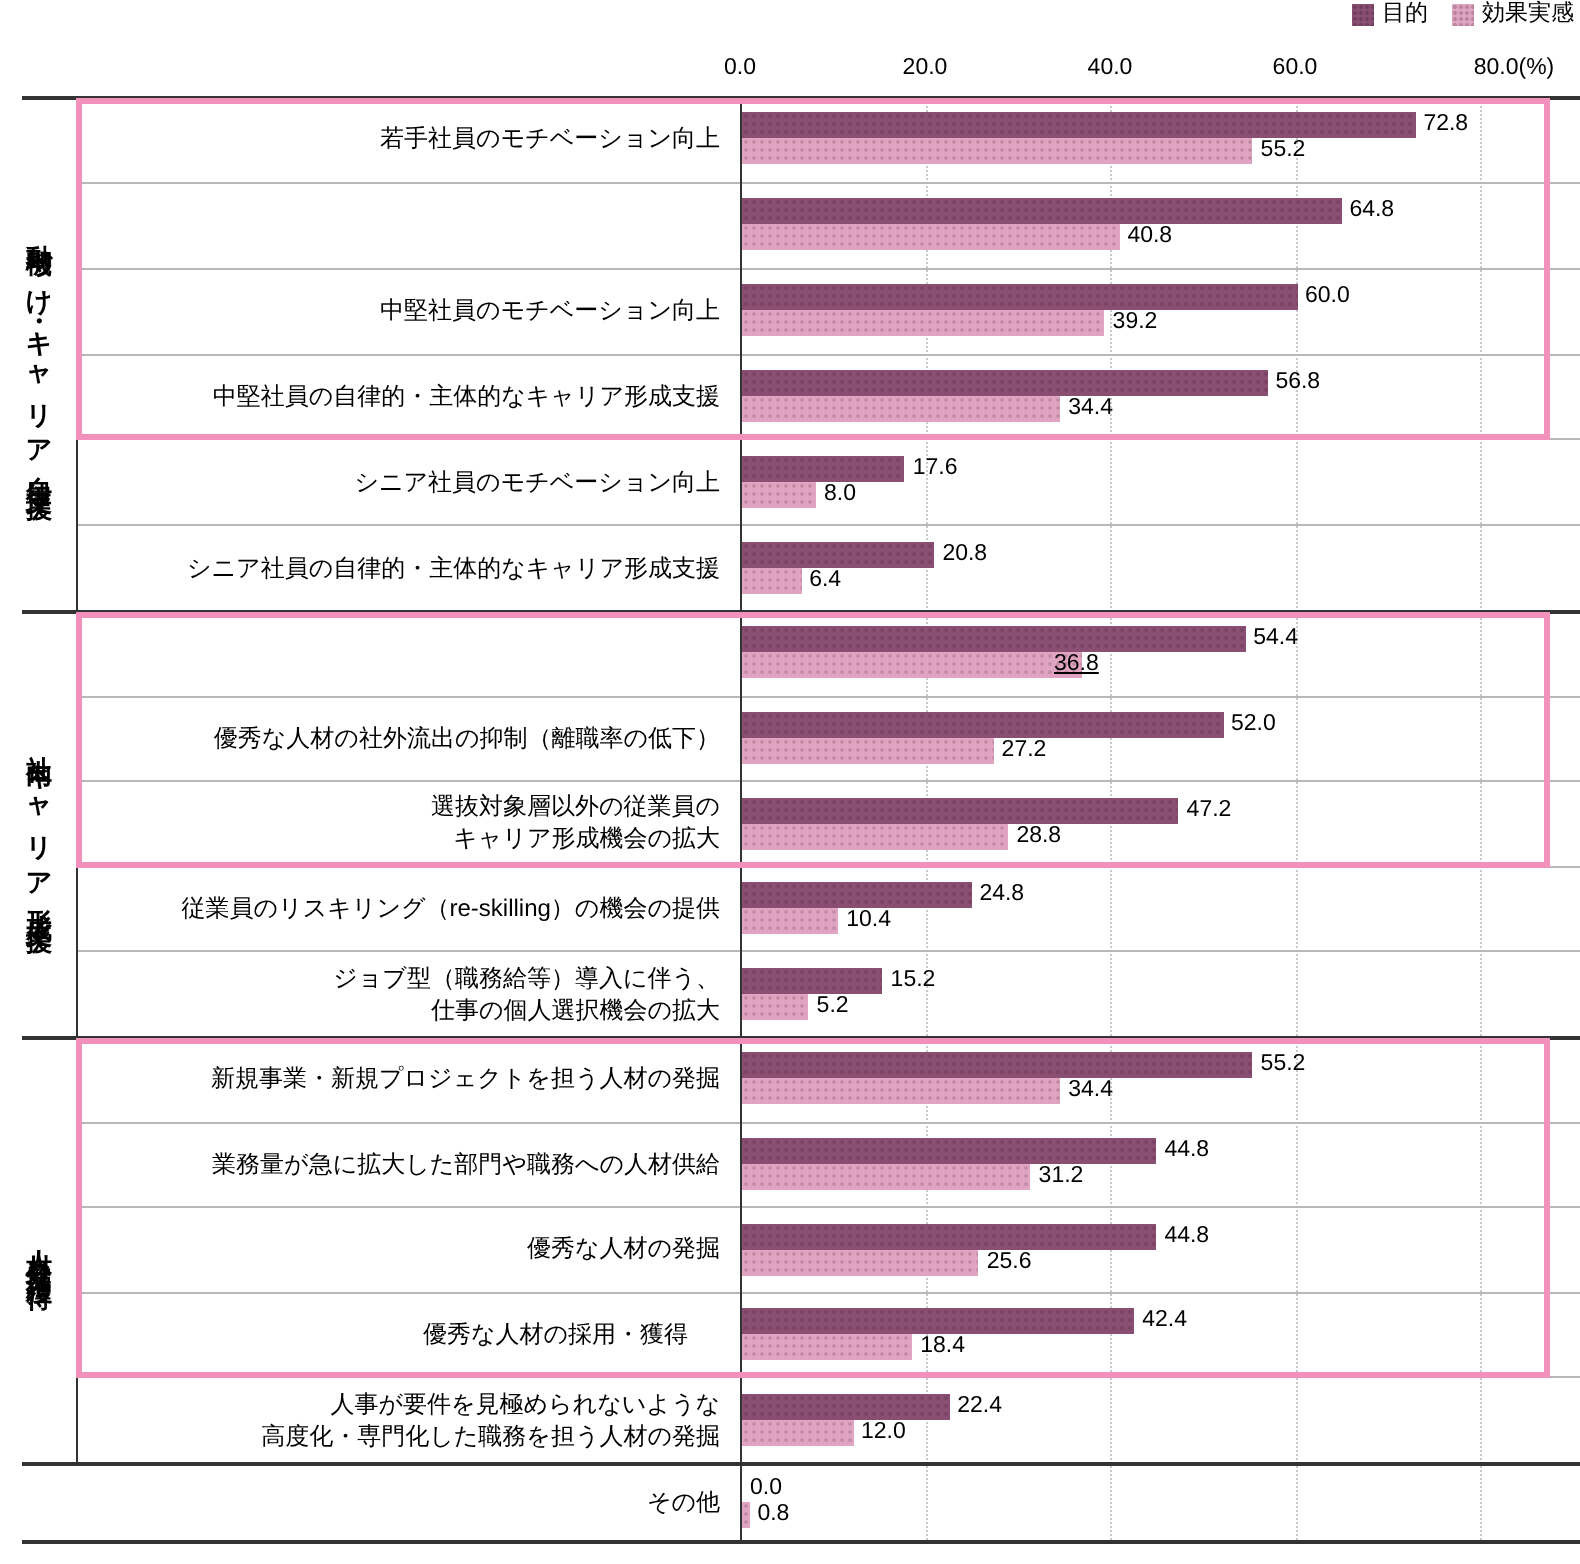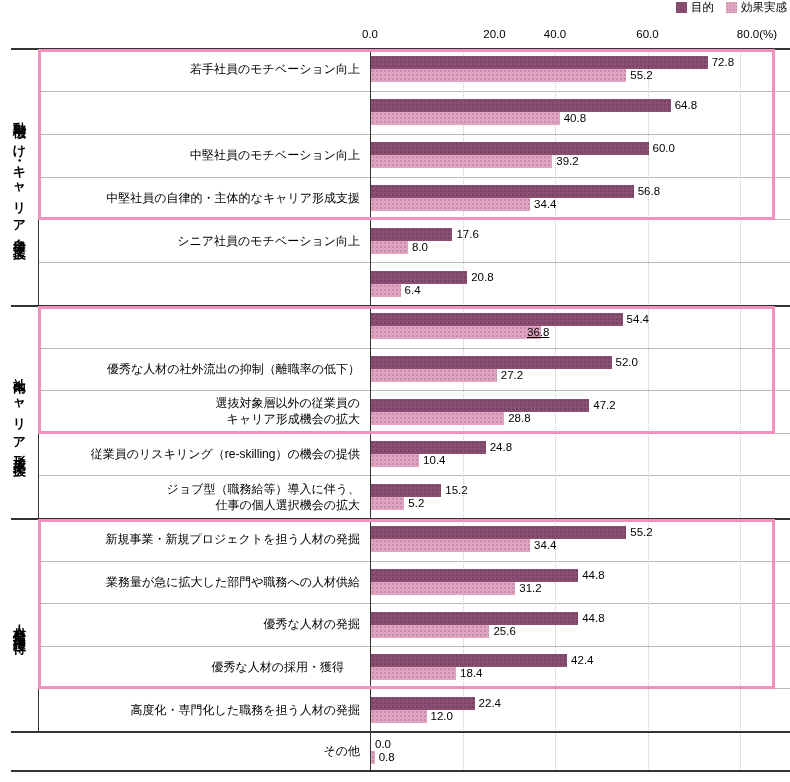--- a/index.html
+++ b/index.html
@@ -52,21 +52,21 @@
       <span class="swatch" id="sw-purpose" style="background-color: rgb(138, 78, 115);"></span>
       <span>目的</span>
     </span>
     <span class="legend-item">
       <span class="swatch" id="sw-effect" style="background-color: rgb(224, 163, 193);"></span>
       <span>効果実感</span>
     </span>
   </div>
 <div class="tick" style="left: 370px; top: 28px;">0.0</div>
     <div class="grid" style="left: 462.5px; top: 48px; height: 722px; border-left-color: rgb(201, 201, 201);"></div>
-    <div class="tick" style="left: 462.5px; top: 28px; margin-left: 32px;">20.0</div>
+    <div class="tick" style="left: 462.5px; top: 28px;">20.0</div>
     <div class="grid" style="left: 555px; top: 48px; height: 722px; border-left-color: rgb(201, 201, 201);"></div>
     <div class="tick" style="left: 555px; top: 28px;">40.0</div>
     <div class="grid" style="left: 647.5px; top: 48px; height: 722px; border-left-color: rgb(201, 201, 201);"></div>
     <div class="tick" style="left: 647.5px; top: 28px;">60.0</div>
     <div class="grid" style="left: 740px; top: 48px; height: 722px; border-left-color: rgb(201, 201, 201);"></div>
     <div class="tick" style="left: 757px; top: 28px;">80.0(%)</div>
     <div class="glabel-wrap" style="top: 48px; height: 257px;">
       <div class="glabel-text">動機づけ・キャリア自律支援</div>
     </div>
     <div class="ilabel" style="left: 44px; top: 48px; width: 316px; height: 42.8333px;">
@@ -99,20 +99,23 @@
     <div class="val" style="left: 534.1px; top: 197.917px;">34.4</div>
     <div class="rowline" style="left: 38px; top: 219.333px; width: 752px; background: rgb(184, 184, 184);"></div>
     <div class="ilabel" style="left: 44px; top: 219.333px; width: 316px; height: 42.8333px;">
       <div>シニア社員のモチベーション向上</div>
     </div>
     <div class="bar" style="left: 371px; top: 227.75px; width: 81.4px; background-color: rgb(138, 78, 115);"></div>
     <div class="bar" style="left: 371px; top: 240.75px; width: 37px; background-color: rgb(224, 163, 193);"></div>
     <div class="val" style="left: 456.4px; top: 227.75px;">17.6</div>
     <div class="val" style="left: 412px; top: 240.75px;">8.0</div>
     <div class="rowline" style="left: 38px; top: 262.167px; width: 752px; background: rgb(184, 184, 184);"></div>
+    <div class="ilabel" style="left: 44px; top: 262.167px; width: 316px; height: 42.8333px;">
+      <div>シニア社員の自律的・主体的なキャリア形成支援</div>
+    </div>
     <div class="bar" style="left: 371px; top: 270.583px; width: 96.2px; background-color: rgb(138, 78, 115);"></div>
     <div class="bar" style="left: 371px; top: 283.583px; width: 29.6px; background-color: rgb(224, 163, 193);"></div>
     <div class="val" style="left: 471.2px; top: 270.583px;">20.8</div>
     <div class="val" style="left: 404.6px; top: 283.583px;">6.4</div>
     <div class="glabel-wrap" style="top: 305px; height: 213px;">
       <div class="glabel-text">社内キャリア形成支援</div>
     </div>
     <div class="bar" style="left: 371px; top: 313.3px; width: 251.6px; background-color: rgb(138, 78, 115);"></div>
     <div class="bar" style="left: 371px; top: 326.3px; width: 170.2px; background-color: rgb(224, 163, 193);"></div>
     <div class="val" style="left: 626.6px; top: 313.3px;">54.4</div>
@@ -180,20 +183,21 @@
     <div class="rowline" style="left: 38px; top: 645.8px; width: 752px; background: rgb(184, 184, 184);"></div>
     <div class="ilabel" style="left: 28px; top: 645.8px; width: 316px; height: 42.6px;">
       <div>優秀な人材の採用・獲得</div>
     </div>
     <div class="bar" style="left: 371px; top: 654.1px; width: 196.1px; background-color: rgb(138, 78, 115);"></div>
     <div class="bar" style="left: 371px; top: 667.1px; width: 85.1px; background-color: rgb(224, 163, 193);"></div>
     <div class="val" style="left: 571.1px; top: 654.1px;">42.4</div>
     <div class="val" style="left: 460.1px; top: 667.1px;">18.4</div>
     <div class="rowline" style="left: 38px; top: 688.4px; width: 752px; background: rgb(184, 184, 184);"></div>
     <div class="ilabel" style="left: 44px; top: 688.4px; width: 316px; height: 42.6px;">
+      <div>人事が要件を見極められないような</div>
       <div>高度化・専門化した職務を担う人材の発掘</div>
     </div>
     <div class="bar" style="left: 371px; top: 696.7px; width: 103.6px; background-color: rgb(138, 78, 115);"></div>
     <div class="bar" style="left: 371px; top: 709.7px; width: 55.5px; background-color: rgb(224, 163, 193);"></div>
     <div class="val" style="left: 478.6px; top: 696.7px;">22.4</div>
     <div class="val" style="left: 430.5px; top: 709.7px;">12.0</div>
     <div class="ilabel" style="left: 44px; top: 731px; width: 316px; height: 39px;">
       <div>その他</div>
     </div>
     <div class="bar" style="left: 371px; top: 737.5px; width: 0px; background-color: rgb(138, 78, 115);"></div>

